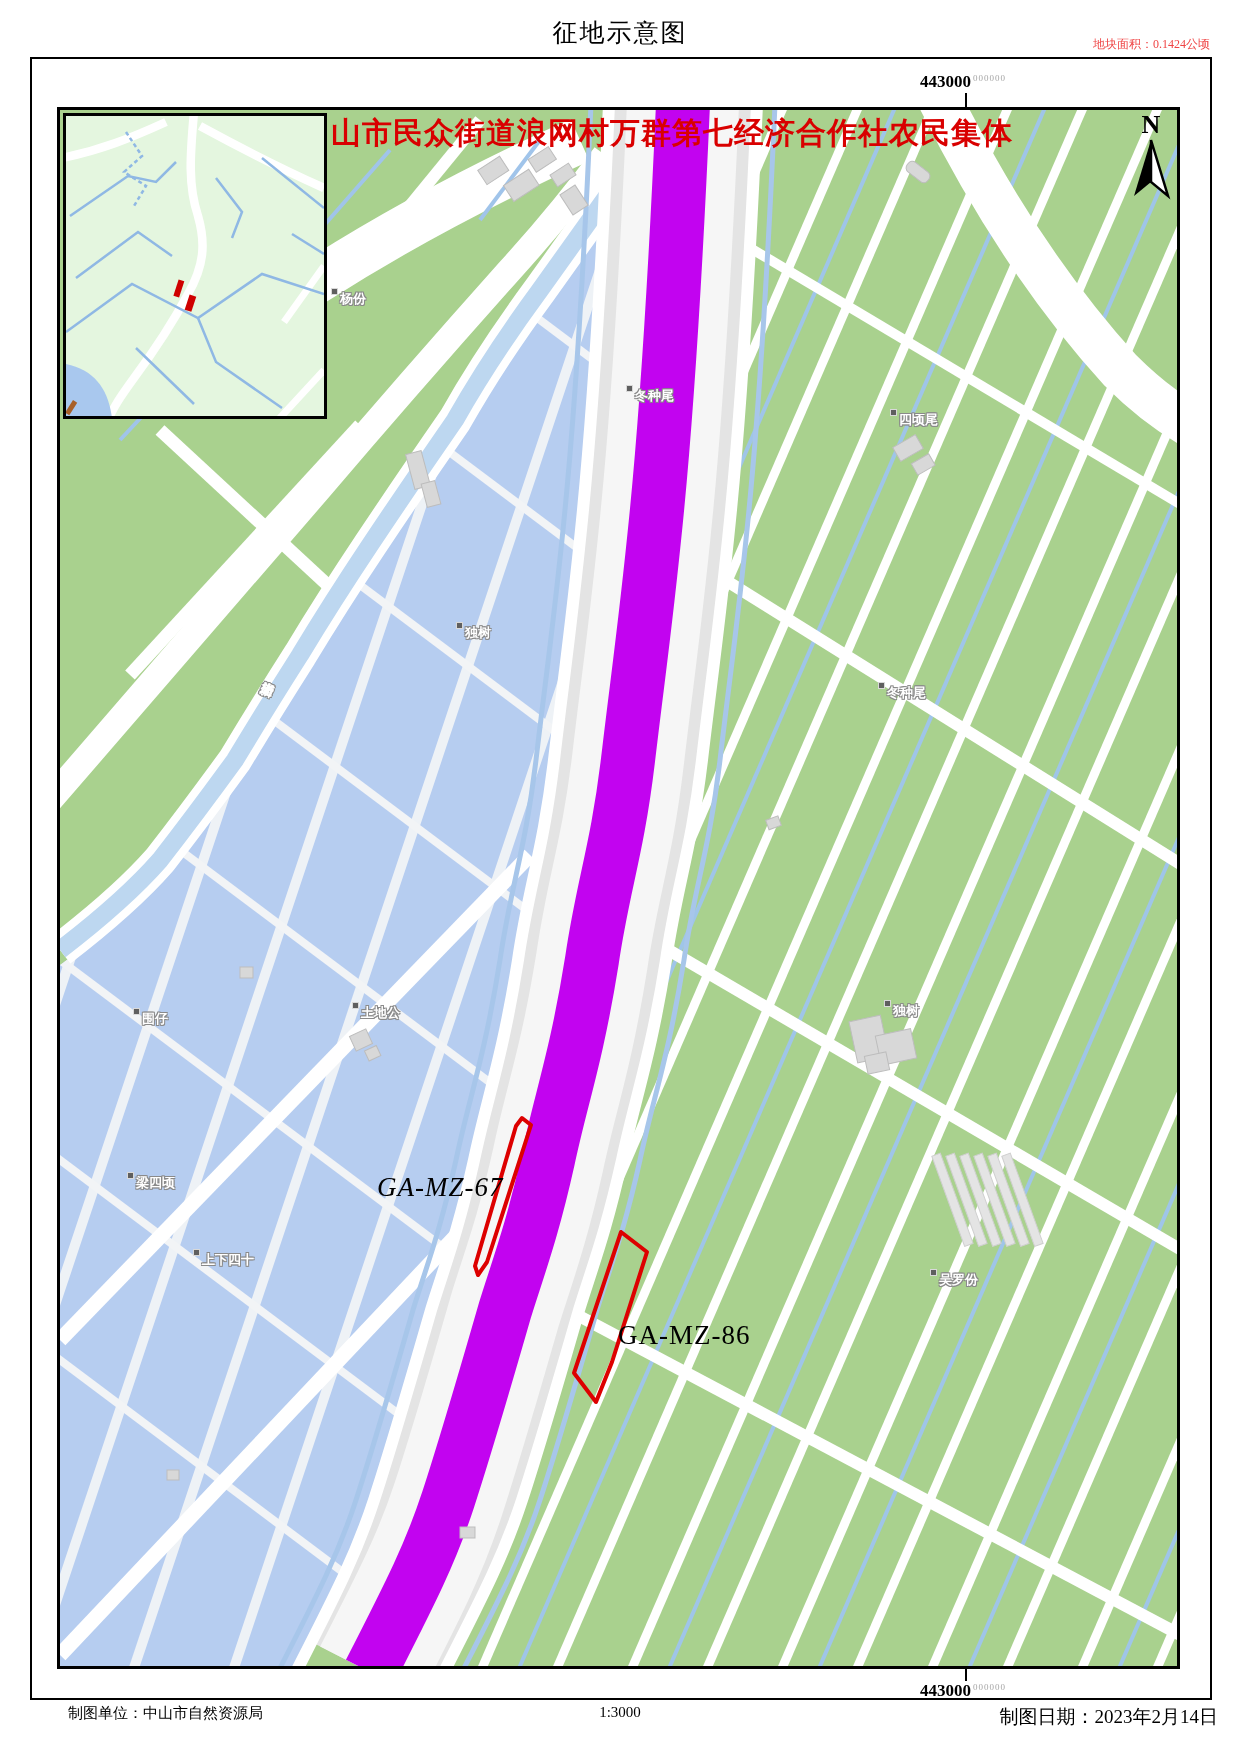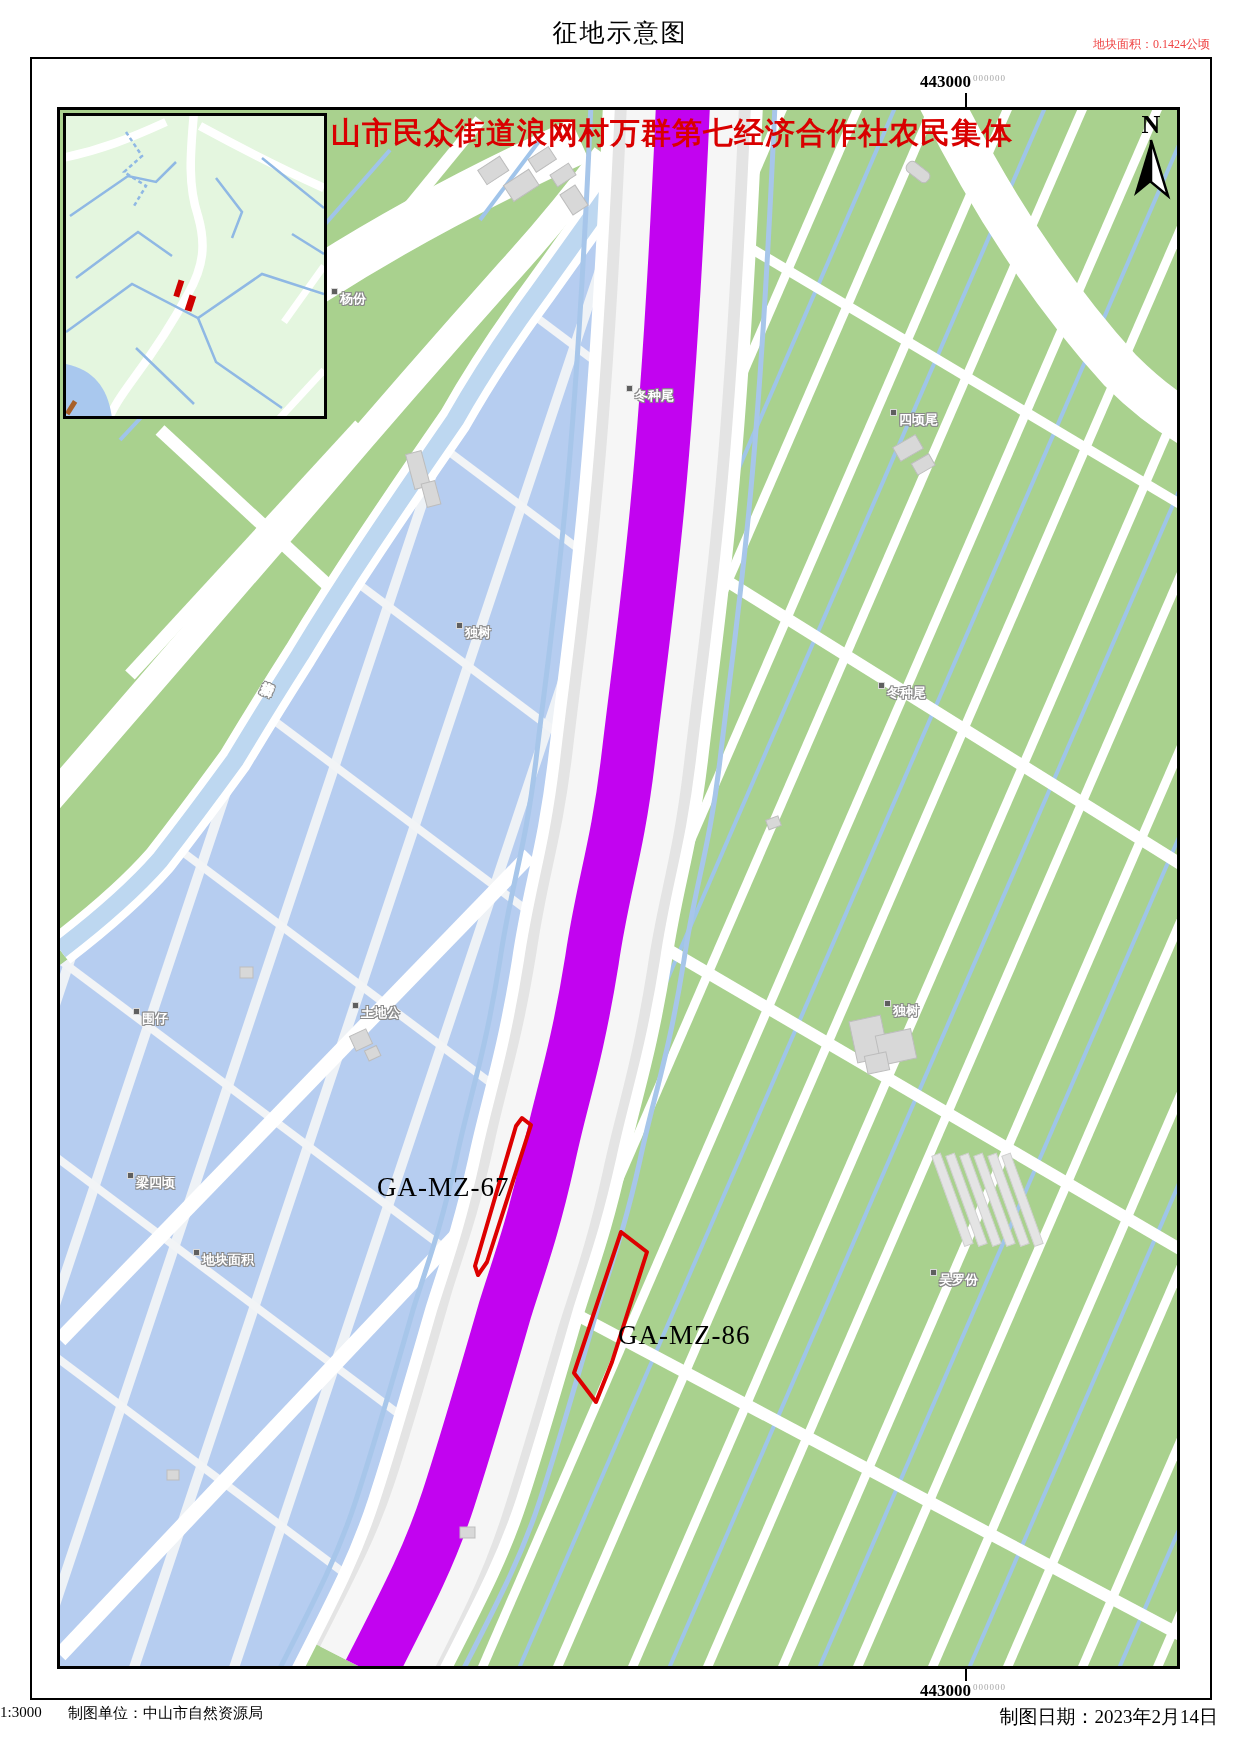--- a/index.html
+++ b/index.html
@@ -16,21 +16,21 @@
   
   .coord{font-size:17px;font-weight:bold;color:#000;white-space:nowrap;}
   .coord .sup{font-size:9px;font-weight:normal;color:#a6a6a6;letter-spacing:1px;vertical-align:6px;margin-left:2px;}
   .coord-top{left:920px;top:72px;}
   .coord-bottom{left:920px;top:1681px;}
   .tick{width:2px;background:#000;}
   .tick-top{left:965px;top:93px;height:14px;}
   .tick-bottom{left:965px;top:1669px;height:12px;}
   
   .footer-left{left:33px;top:1704px;font-size:15px;margin-left:35px;}
-  .footer-scale{left:0;top:1704px;width:1240px;font-size:15px;}
+  .footer-scale{left:0;top:1704px;width:1240px;text-align:center;font-size:15px;}
   .footer-right{right:22px;top:1704px;font-size:19px;}
   
   .red-title{left:240px;top:3px;font-size:30px;font-weight:bold;color:#d90000;white-space:nowrap;letter-spacing:1px;}
   .north{left:1066px;top:2px;width:50px;text-align:center;}
   .north-n{font-size:26px;font-weight:bold;color:#000;line-height:26px;}
   .inset{left:3px;top:3px;width:258px;height:300px;border:3px solid #000;background:#e4f6df;}
   .inset svg{display:block;}
   #labels-layer{position:absolute;left:0;top:0;width:1117px;height:1120px;}
   .lbl{position:absolute;white-space:nowrap;}
   .place-label{color:#ffffff;font-family:"DejaVu Sans","Liberation Sans",sans-serif;font-size:13px;font-weight:bold;
@@ -254,23 +254,23 @@
         <div class="lbl place-label" style="left: 271px; top: 178px;"><span class="mk"></span><span>杨份</span></div>
         <div class="lbl place-label" style="left: 566px; top: 275px;"><span class="mk"></span><span>冬种尾</span></div>
         <div class="lbl place-label" style="left: 830px; top: 299px;"><span class="mk"></span><span>四顷尾</span></div>
         <div class="lbl place-label" style="left: 396px; top: 512px;"><span class="mk"></span><span>独树</span></div>
         <div class="lbl place-label vert" style="left: 205px; top: 560px;"><span>新涌上街</span></div>
         <div class="lbl place-label" style="left: 818px; top: 572px;"><span class="mk"></span><span>冬种尾</span></div>
         <div class="lbl place-label" style="left: 292px; top: 892px;"><span class="mk"></span><span>土地公</span></div>
         <div class="lbl place-label" style="left: 73px; top: 898px;"><span class="mk"></span><span>围仔</span></div>
         <div class="lbl place-label" style="left: 824px; top: 890px;"><span class="mk"></span><span>独树</span></div>
         <div class="lbl place-label" style="left: 67px; top: 1062px;"><span class="mk"></span><span>梁四顷</span></div>
-        <div class="lbl place-label" style="left: 133px; top: 1139px;"><span class="mk"></span><span>地块面积</span></div>
+        <div class="lbl place-label" style="left: 133px; top: 1139px;"><span class="mk"></span><span>上下四十</span></div>
         <div class="lbl place-label" style="left: 870px; top: 1159px;"><span class="mk"></span><span>吴罗份</span></div>
-        <div class="lbl parcel-label" style="left: 317px; top: 1062px;"><span>GA-MZ-67</span></div>
+        <div class="lbl parcel-label" style="left: 317px; top: 1062px; font-style: italic;"><span>GA-MZ-67</span></div>
         <div class="lbl parcel-label" style="left: 558px; top: 1210px;"><span>GA-MZ-86</span></div>
       </div>
   </div>
 
   <div class="abs coord coord-bottom">
     <span>443000</span><span class="sup">000000</span>
   </div>
   <div class="abs tick tick-bottom"></div>
 
   <div class="abs footer-left">制图单位：中山市自然资源局</div>

